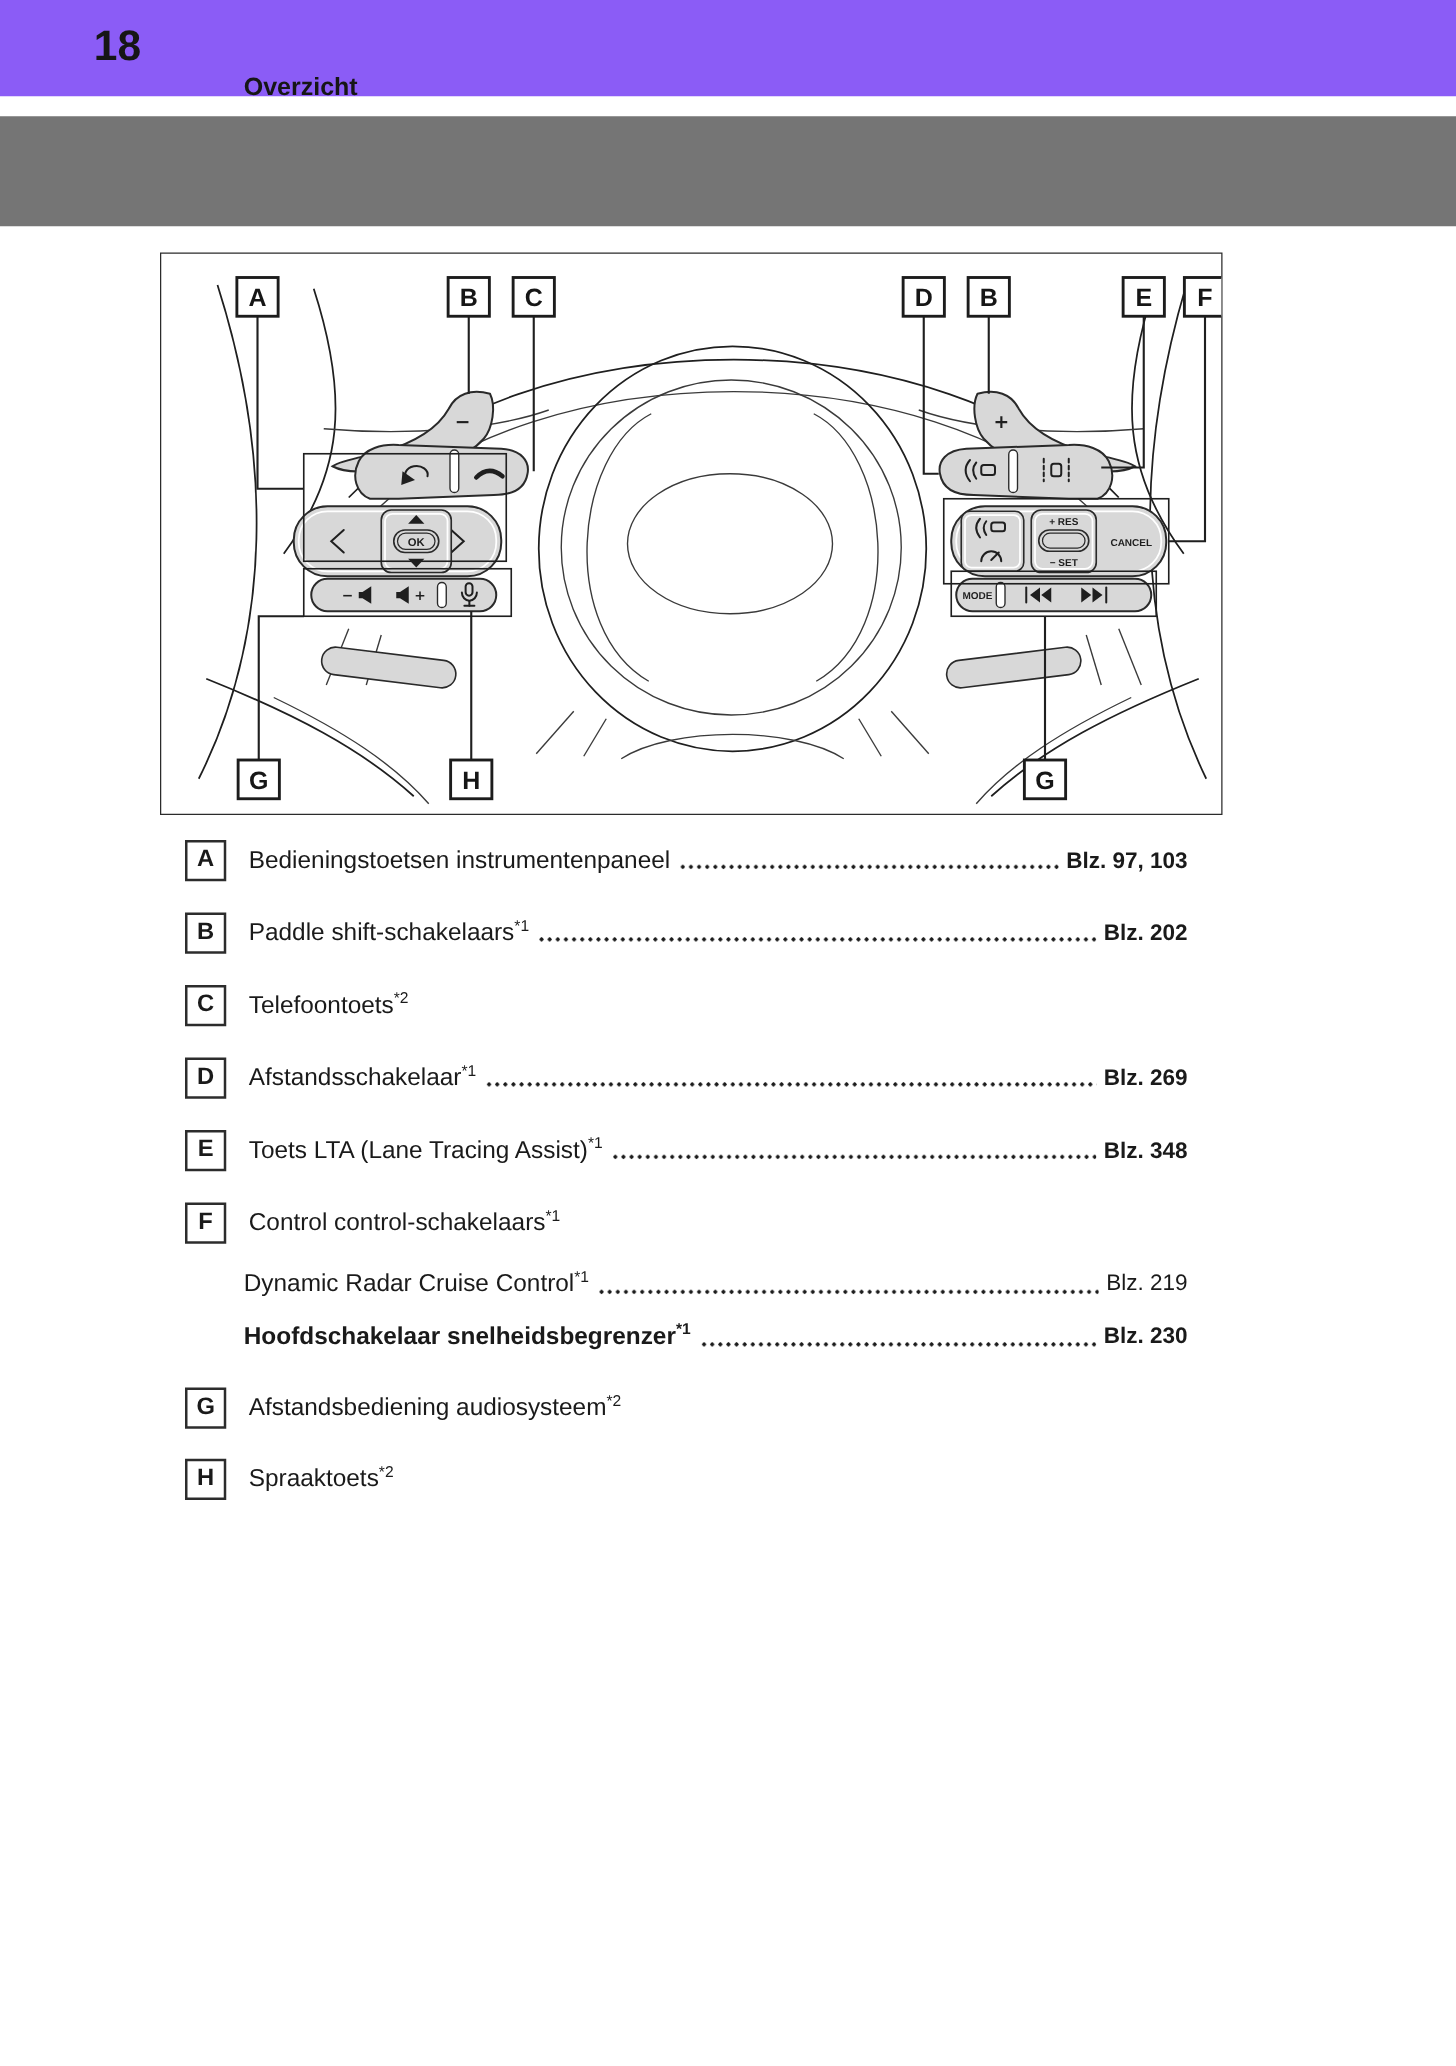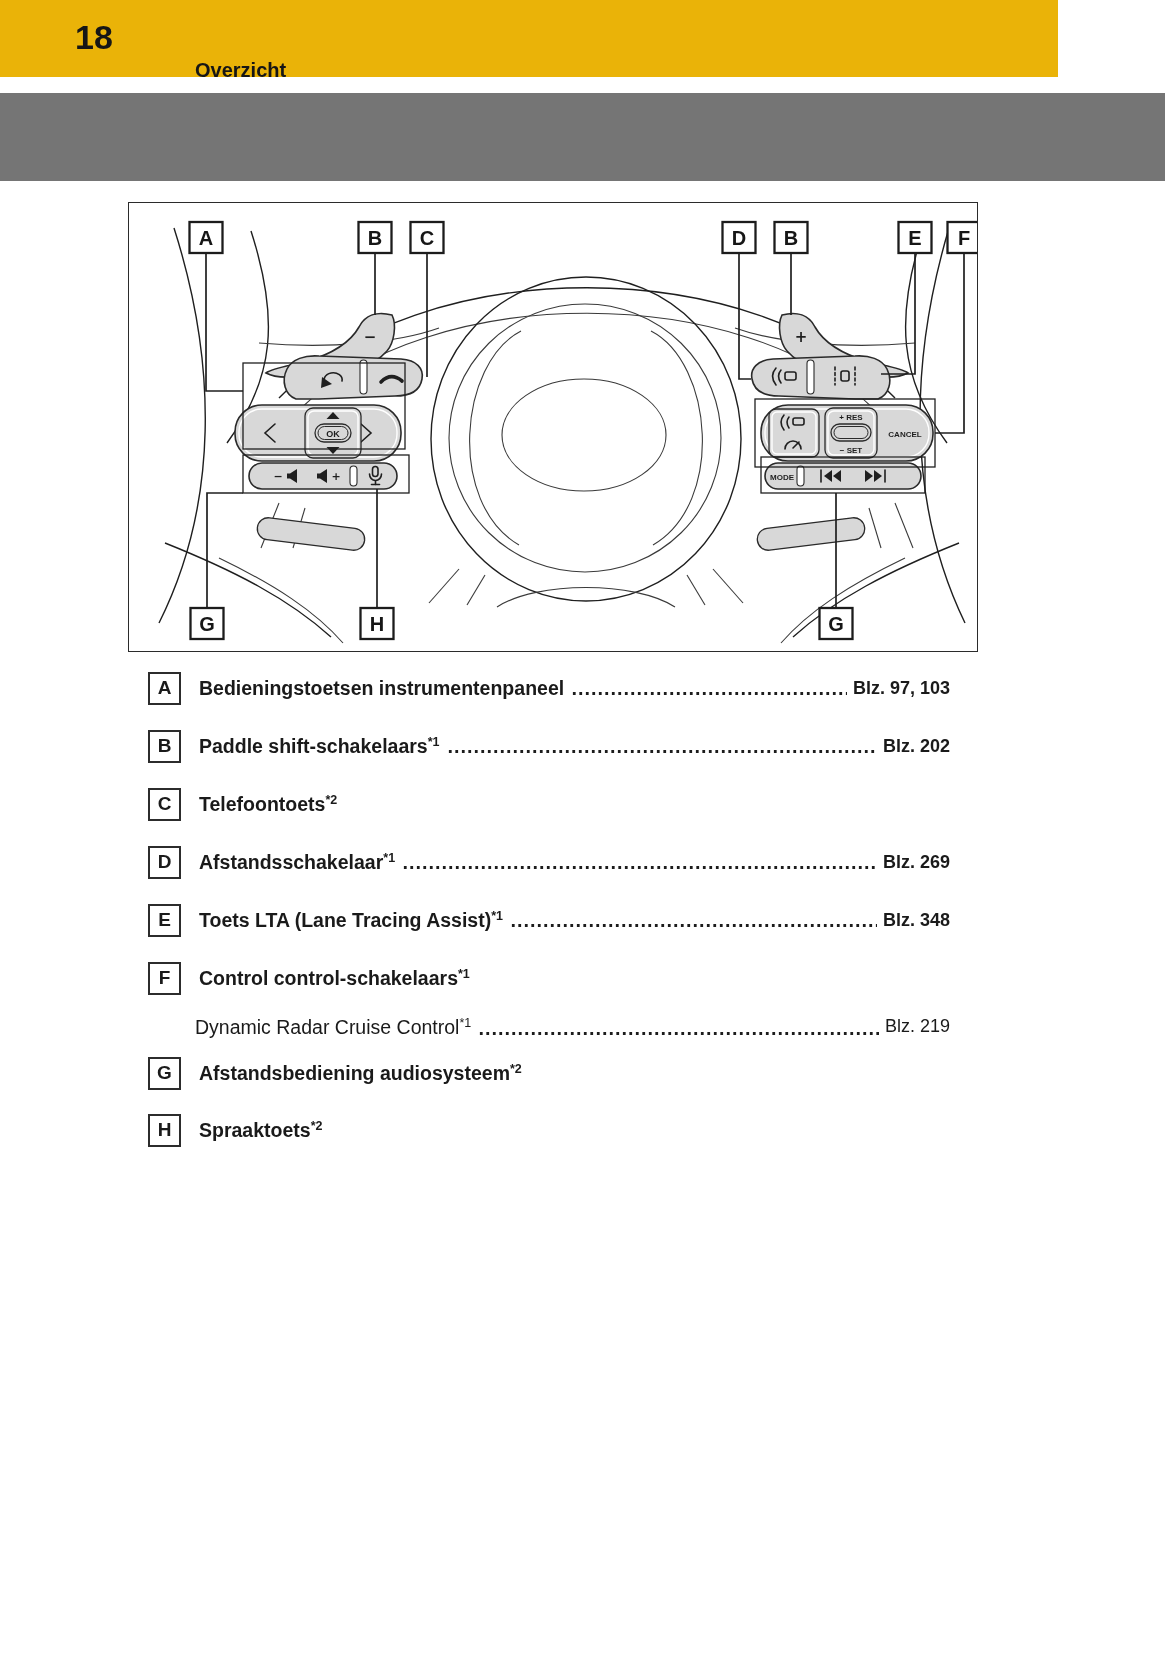--- a/index.html
+++ b/index.html
@@ -1,21 +1,21 @@
 <!DOCTYPE html>
 <html><head>
 <meta charset="utf-8">
 <style>
   html,body{margin:0;padding:0;}
   body{
     width:1165px;height:1653px;position:relative;background:#ffffff;
     font-family:"Liberation Sans", sans-serif;color:#1a1a1a;overflow:hidden;
   }
   .header-bar{
-    position:absolute;left:0;top:0;width:1058px;height:77px;background:#eab308;
+    position:absolute;left:0;top:0;width:1165px;height:77px;background:#8b5cf6;
   }
   .page-number{
     position:absolute;left:75px;top:18px;font-size:34px;font-weight:bold;color:#161616;
   }
   .section-title{
     position:absolute;left:195px;top:32px;font-size:20px;font-weight:bold;color:#161616;margin-top:27px;
   }
   .section-band{
     position:absolute;left:0;top:93px;width:1165px;height:88px;background:#757575;
   }
@@ -46,21 +46,21 @@
   .lrow.tight{margin-bottom:23px;}
   .lrow.g-row{margin-bottom:27px;}
   .lsub{display:flex;align-items:flex-start;height:27px;margin-left:47px;}
   .lsub.s0{margin-bottom:15px;font-weight:400;}
   .lsub.s1{margin-bottom:26px;font-weight:bold;}
   .lkey{
     flex:0 0 auto;width:29px;height:29px;border:2px solid #2c2c2c;
     display:inline-flex;align-items:center;justify-content:center;
     font-size:19px;font-weight:bold;margin-right:18px;background:#fff;
   }
-  .ltext{font-size:19.5px;font-weight:bold;white-space:nowrap;}
+  .ltext{font-size:19.5px;font-weight:normal;white-space:nowrap;}
   .lsub .ltext{font-weight:inherit;}
   sup.lsup{font-size:12.5px;font-weight:inherit;line-height:0;vertical-align:super;}
   .leader{
     flex:1 1 auto;align-self:flex-end;height:5px;margin:0 6px 7px 7px;
     background-image:radial-gradient(circle, #1c1c1c 1.4px, transparent 1.7px);
     background-size:6.5px 5px;background-repeat:repeat-x;background-position:left center;
   }
   .lpage{font-size:18px;font-weight:bold;white-space:nowrap;}
   .lsub.s0 .lpage{font-weight:400;}
 </style>
@@ -335,20 +335,25 @@
     <span class="lkey">F</span>
     <span class="ltext"><span>Control control-schakelaars</span><sup class="lsup">*1</sup></span>
   </div>
 
   <div class="lsub s0">
     <span class="ltext"><span>Dynamic Radar Cruise Control</span><sup class="lsup">*1</sup></span>
     <span class="leader"></span>
     <span class="lpage">Blz. 219</span>
   </div>
 
+  <div class="lsub s1">
+    <span class="ltext"><span>Hoofdschakelaar snelheidsbegrenzer</span><sup class="lsup">*1</sup></span>
+    <span class="leader"></span>
+    <span class="lpage">Blz. 230</span>
+  </div>
 
   <div class="lrow g-row">
     <span class="lkey">G</span>
     <span class="ltext"><span>Afstandsbediening audiosysteem</span><sup class="lsup">*2</sup></span>
   </div>
 
   <div class="lrow">
     <span class="lkey">H</span>
     <span class="ltext"><span>Spraaktoets</span><sup class="lsup">*2</sup></span>
   </div>

